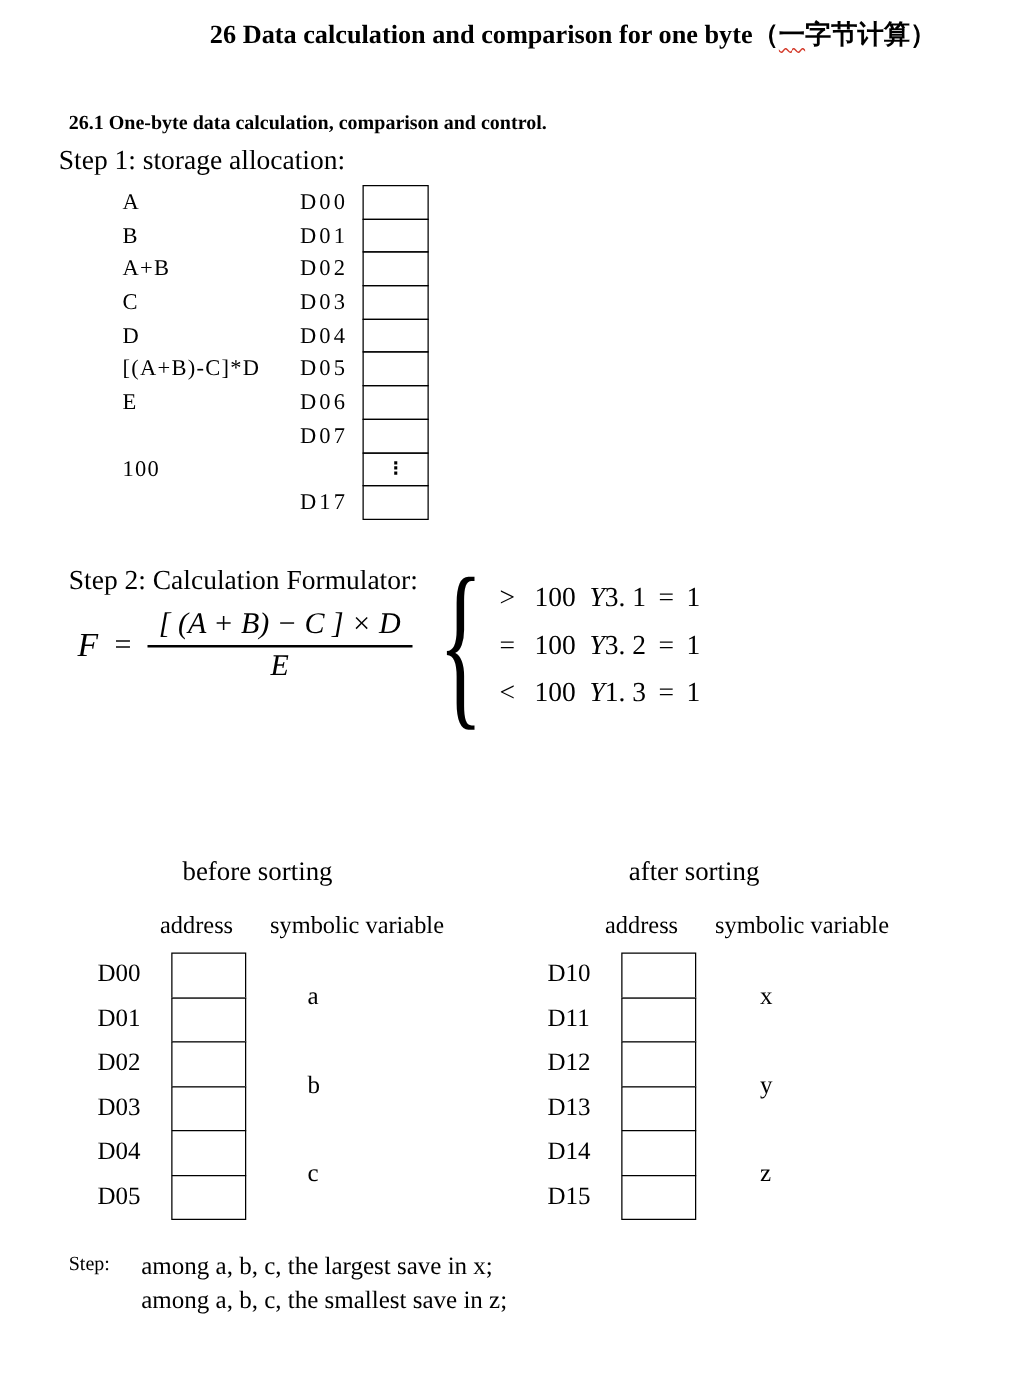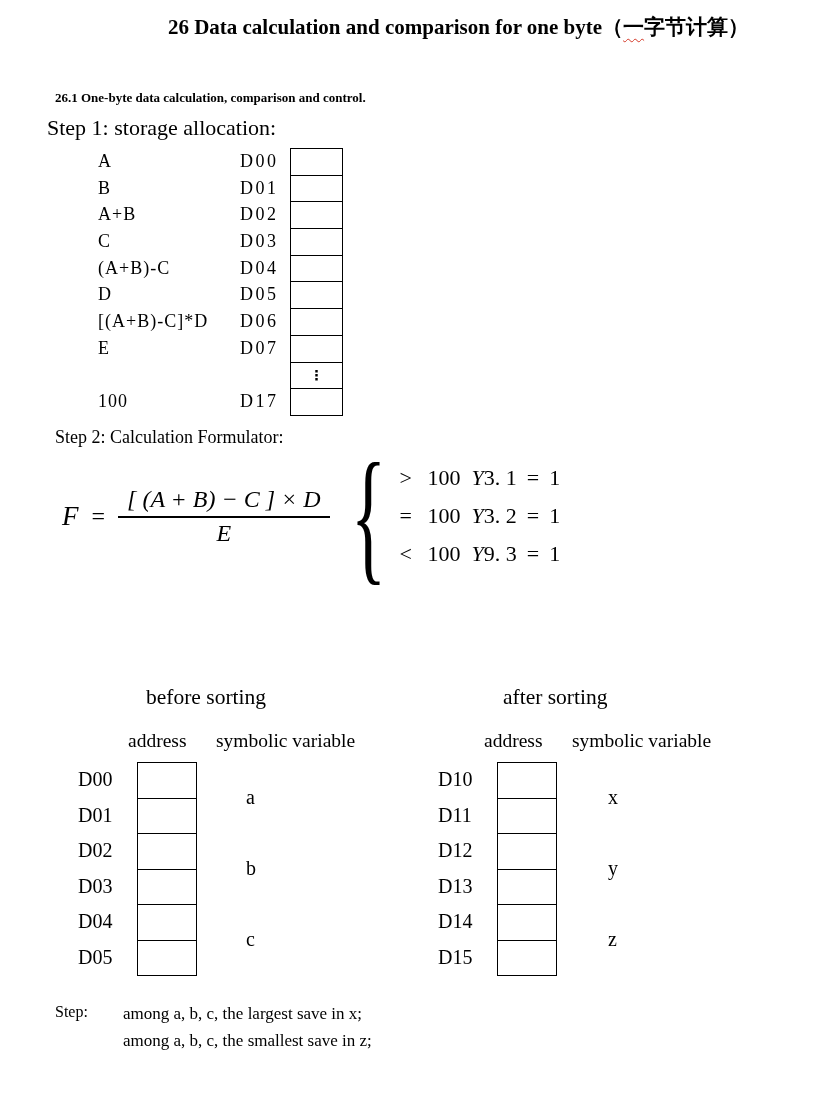--- a/index.html
+++ b/index.html
@@ -14,23 +14,23 @@
     left:0; top:13px; width:821px; box-sizing:border-box; padding-left:96px;
     text-align:center; font-size:21px; font-weight:bold; white-space:nowrap;
   }
   .wavy {
     text-decoration-line:underline; text-decoration-style:wavy;
     text-decoration-color:#d43a2a; text-decoration-thickness:1px;
     text-underline-offset:4px;
   }
 
   
-  .h26-1 { left:55px; top:90px; font-size:13px; font-weight:bold; }
+  .h26-1 { left:55px; top:90px; font-size:16px; font-weight:bold; }
   .step1 { left:47px; top:115px; font-size:22px; }
-  .step2 { left:55px; top:427px; font-size:18px; }
+  .step2 { left:55px; top:451px; font-size:22px; }
   .h26-2 { left:53px; top:610px; font-size:16.5px; }
 
   
   .storage { left:98px; top:148px; width:260px; height:270px; }
   .st-col { position:absolute; top:0; }
   .st-labels { left:0; width:140px; }
   .st-labels div { height:26.7px; line-height:26.7px; font-size:18px; letter-spacing:1px; white-space:nowrap; }
   .st-addrs { left:142px; width:50px; }
   .st-addrs div { height:26.7px; line-height:26.7px; font-size:18px; letter-spacing:2.5px; }
   .st-boxes { left:192px; width:53px; }
@@ -66,21 +66,21 @@
   .sort-addrs { top:762px; }
   .sort-addrs div { height:35.5px; line-height:35.5px; font-size:20px; }
   .sort-boxes { top:762px; }
   .sort-boxes .cell { width:60px; height:36.5px; box-sizing:border-box; border:1px solid #000; margin-top:-1px; background:#fff; }
   .sort-boxes .cell:first-child { margin-top:0; }
   .sort-vars { top:762px; }
   .sort-vars div { height:71px; display:flex; align-items:center; font-size:20px; }
 
   
   .btm-label { left:55px; top:1003px; font-size:16px; }
-  .btm-lines { left:123px; top:1003px; font-size:17px; }
+  .btm-lines { left:113px; top:1003px; font-size:20px; }
   .btm-lines > div { height:27px; line-height:21px; }
   .btm-bold { font-weight:bold; }
   .wavy2 {
     text-decoration-line:underline; text-decoration-style:wavy;
     text-decoration-color:#d43a2a; text-decoration-thickness:1px;
     text-underline-offset:3px;
   }
 </style>
 </head>
 <body>
@@ -93,21 +93,20 @@
 
   <div class="abs h26-1">26.1 One-byte data calculation, comparison and control.</div>
   <div class="abs step1">Step 1: storage allocation:</div>
 
   <div class="abs storage">
     <div class="st-col st-labels">
       <div>A</div>
       <div>B</div>
       <div>A+B</div>
       <div>C</div>
-      <div>(A+B)-C</div>
       <div>D</div>
       <div>[(A+B)-C]*D</div>
       <div>E</div>
       <div></div>
       <div>100</div>
     </div>
     <div class="st-col st-addrs">
       <div>D00</div>
       <div>D01</div>
       <div>D02</div>
@@ -146,21 +145,21 @@
     </span>
     <span class="brace">{</span>
     <span class="conds">
       <span class="cond">
         <span class="op">&gt;</span><span class="num">100</span><span class="yv">Y</span><span>3. 1</span><span class="eq">=</span><span class="val">1</span>
       </span>
       <span class="cond">
         <span class="op">=</span><span class="num">100</span><span class="yv">Y</span><span>3. 2</span><span class="eq">=</span><span class="val">1</span>
       </span>
       <span class="cond">
-        <span class="op">&lt;</span><span class="num">100</span><span class="yv">Y</span><span>9. 3</span><span class="eq">=</span><span class="val">1</span>
+        <span class="op">&lt;</span><span class="num">100</span><span class="yv">Y</span><span>1. 3</span><span class="eq">=</span><span class="val">1</span>
       </span>
     </span>
   </div>
 
 
   <div class="abs sort-title" style="left:146px;">before sorting</div>
   <div class="abs sort-hdr" style="left:128px;">address</div>
   <div class="abs sort-hdr" style="left:216px;">symbolic variable</div>
   <div class="abs sort-addrs" style="left:78px;">
     <div>D00</div>

